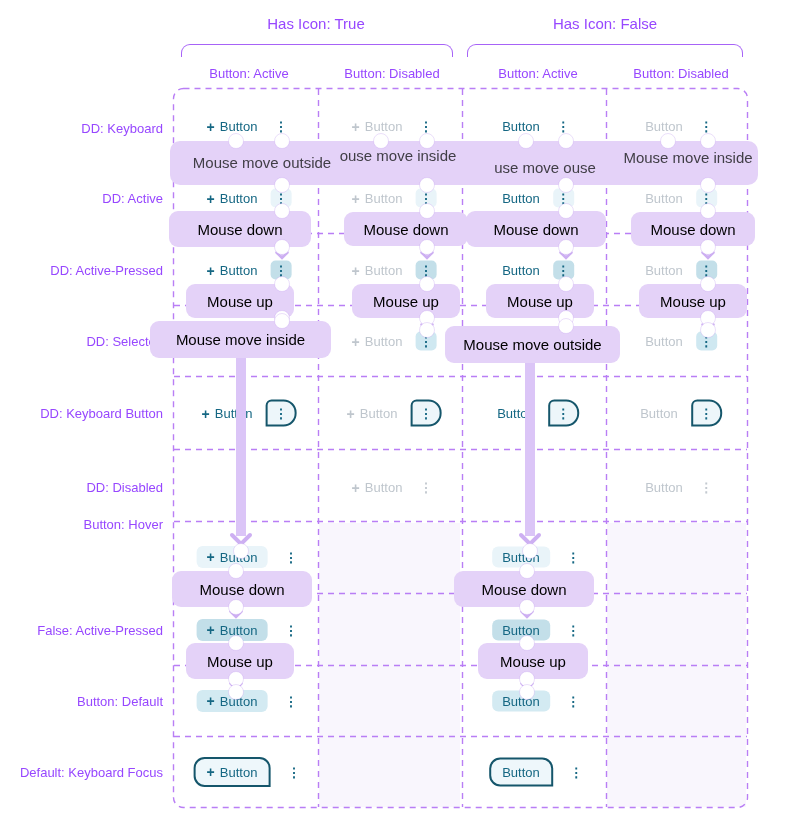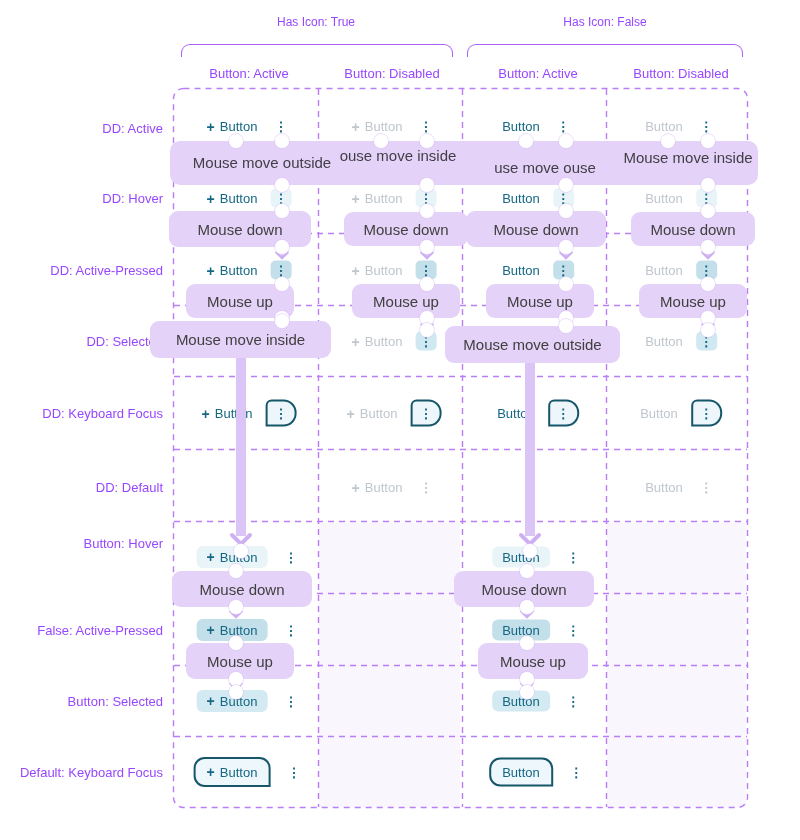--- a/index.html
+++ b/index.html
@@ -1,20 +1,20 @@
 <!DOCTYPE html>
 <html><head>
 <meta charset="utf-8">
 <style>
   html,body{margin:0;padding:0;background:#fff}
   .stage{position:relative;width:800px;height:840px;background:#fff;overflow:hidden;
          font-family:"Liberation Sans",sans-serif;}
   .lay{position:absolute;left:0;top:0}
   
-  .glab{position:absolute;transform:translateX(-50%);font-size:12px;color:#9747ff;white-space:nowrap}
+  .glab{position:absolute;transform:translateX(-50%);font-size:15px;color:#9747ff;white-space:nowrap}
   .bracket{position:absolute;height:13px;border:1.5px solid #a763f7;border-bottom:none;
            border-radius:9px 9px 0 0;box-sizing:border-box}
   .collab{position:absolute;transform:translateX(-50%);font-size:13px;color:#9747ff;white-space:nowrap}
   .rowlab{position:absolute;right:637px;transform:translateY(-50%);font-size:13px;color:#9747ff;white-space:nowrap;z-index:2}
   
   .chip{position:absolute;display:flex;align-items:center;gap:13px;transform:translate(-50%,-50%);z-index:2}
   .bp{display:flex;align-items:center;gap:5px;font-size:13px;color:#156783;line-height:1;white-space:nowrap}
   .plus{font-weight:bold;font-size:14px;line-height:1}
   .kb{font-size:13px;font-weight:bold;color:#156783;line-height:1;padding:3px 4px;border-radius:5px}
   .gt{color:#bfc6cd}
@@ -25,21 +25,21 @@
   .bp.pill{padding:4px 10px;border-radius:6px}
   .bp.bph{background:#e9f4f9}
   .bp.bpp{background:#c3dfe9}
   .bp.bps{background:#d3eaf2}
   .ringdd{display:flex;align-items:center;justify-content:center;border:2.5px solid #15566b;
           border-radius:6px 13px 13px 0;background:#edf6fa;padding:4px 5px}
   .ringdd .kb{padding:1px 2px}
   .ringbtn{display:flex;align-items:center;border:2.5px solid #15566b;border-radius:11px 11px 0 11px;
            background:#eef7fb;padding:6px 11px}
   
-  .tl{position:absolute;background:#e4d2f8;border-radius:9px;color:#404040;font-size:15px;
+  .tl{position:absolute;background:#e4d2f8;border-radius:9px;color:#000000;font-size:15px;
       display:flex;align-items:center;justify-content:center;z-index:4;white-space:nowrap}
   .band{position:absolute;left:170px;top:141px;width:588px;height:44px;background:#e4d2f8;
         border-radius:10px;z-index:4}
   .band span{position:absolute;transform:translate(-50%,-50%);color:#403e46;font-size:15px;white-space:nowrap}
 </style>
 </head>
 <body>
 
 <div class="stage">
 
@@ -114,29 +114,29 @@
 
   <div class="glab" style="left:316px;top:15px">Has Icon: True</div>
   <div class="glab" style="left:605px;top:15px">Has Icon: False</div>
   <div class="bracket" style="left:181px;top:44px;width:272px"></div>
   <div class="bracket" style="left:467px;top:44px;width:276px"></div>
   <div class="collab" style="left:249px;top:66px">Button: Active</div>
   <div class="collab" style="left:392px;top:66px">Button: Disabled</div>
   <div class="collab" style="left:538px;top:66px">Button: Active</div>
   <div class="collab" style="left:681px;top:66px">Button: Disabled</div>
 
-  <div class="rowlab" style="top:128px">DD: Active</div>
-  <div class="rowlab" style="top:198px">DD: Hover</div>
+  <div class="rowlab" style="top:128px">DD: Keyboard</div>
+  <div class="rowlab" style="top:198px">DD: Active</div>
   <div class="rowlab" style="top:270px">DD: Active-Pressed</div>
   <div class="rowlab" style="top:341px">DD: Selected</div>
-  <div class="rowlab" style="top:413px">DD: Keyboard Focus</div>
-  <div class="rowlab" style="top:487px">DD: Default</div>
-  <div class="rowlab" style="top:543px">Button: Hover</div>
+  <div class="rowlab" style="top:413px">DD: Keyboard Button</div>
+  <div class="rowlab" style="top:487px">DD: Disabled</div>
+  <div class="rowlab" style="top:524px">Button: Hover</div>
   <div class="rowlab" style="top:630px">False: Active-Pressed</div>
-  <div class="rowlab" style="top:701px">Button: Selected</div>
+  <div class="rowlab" style="top:701px">Button: Default</div>
   <div class="rowlab" style="top:772px">Default: Keyboard Focus</div>
 
   <div class="chip" style="left:249px;top:126px">
       <span class="bp">
         <span class="plus">+</span>
         <span>Button</span>
       </span>
       <span class="kb">⋮</span>
     </div>
   <div class="chip" style="left:394px;top:126px">

